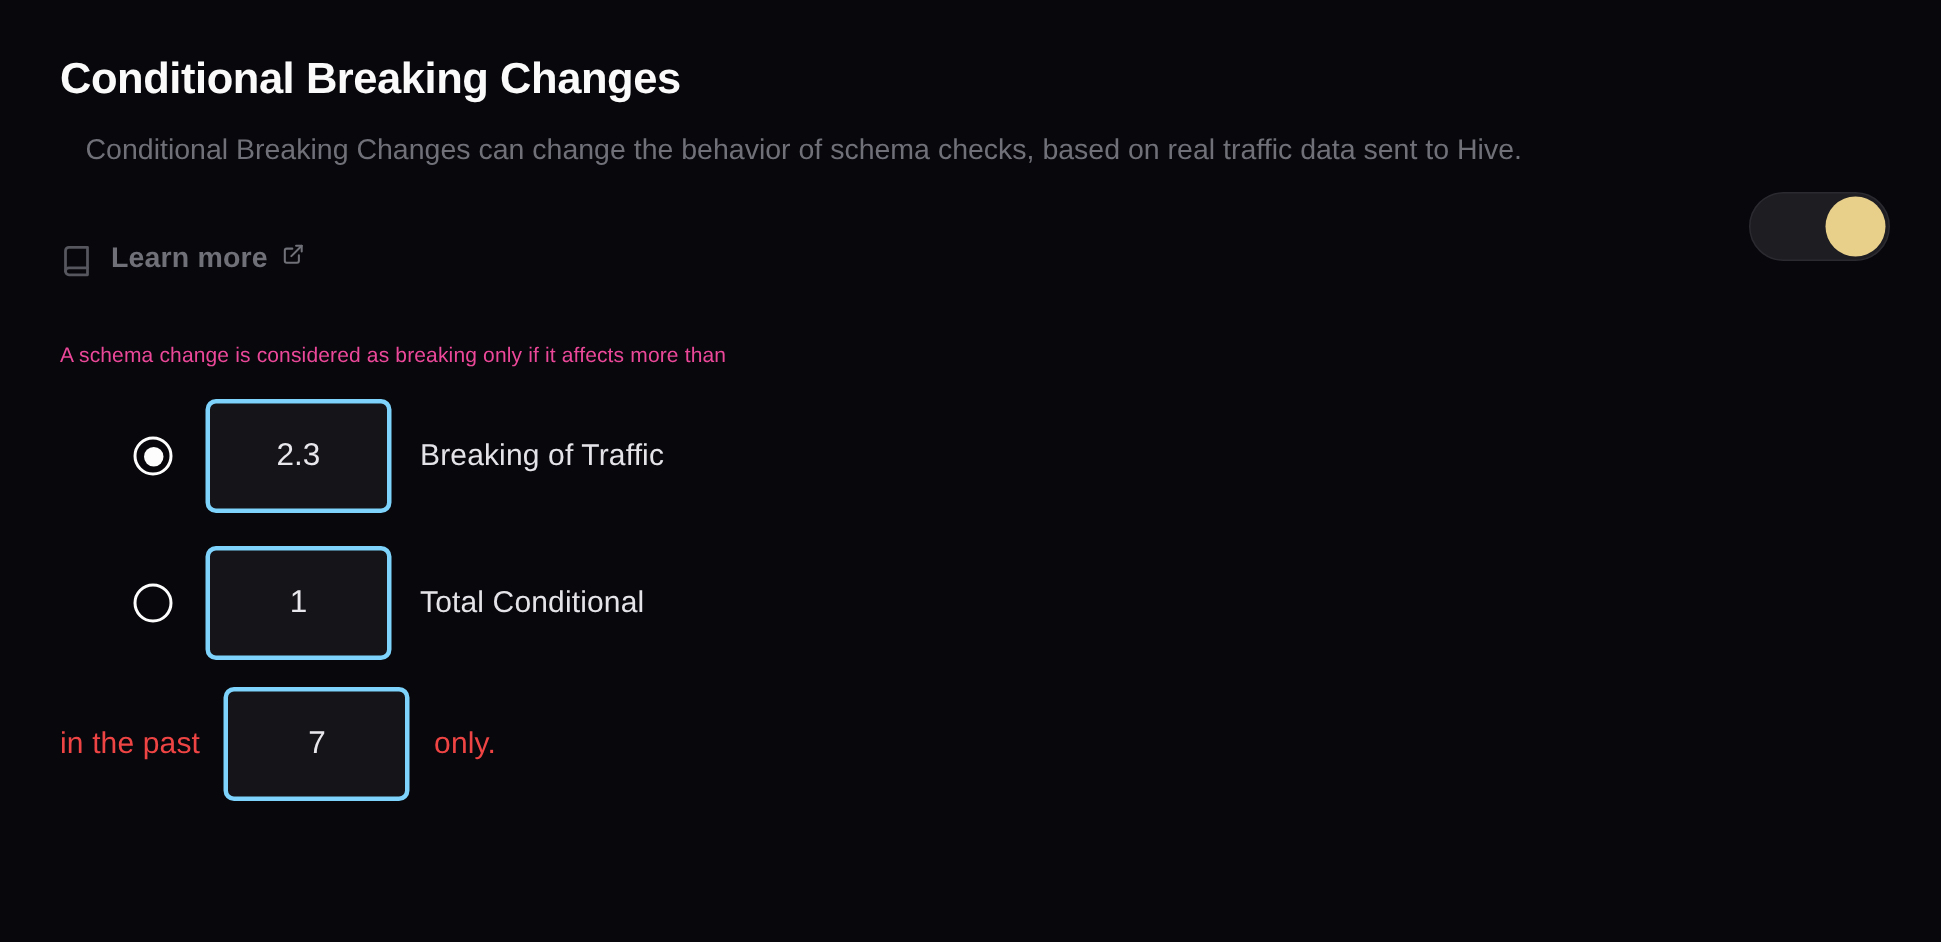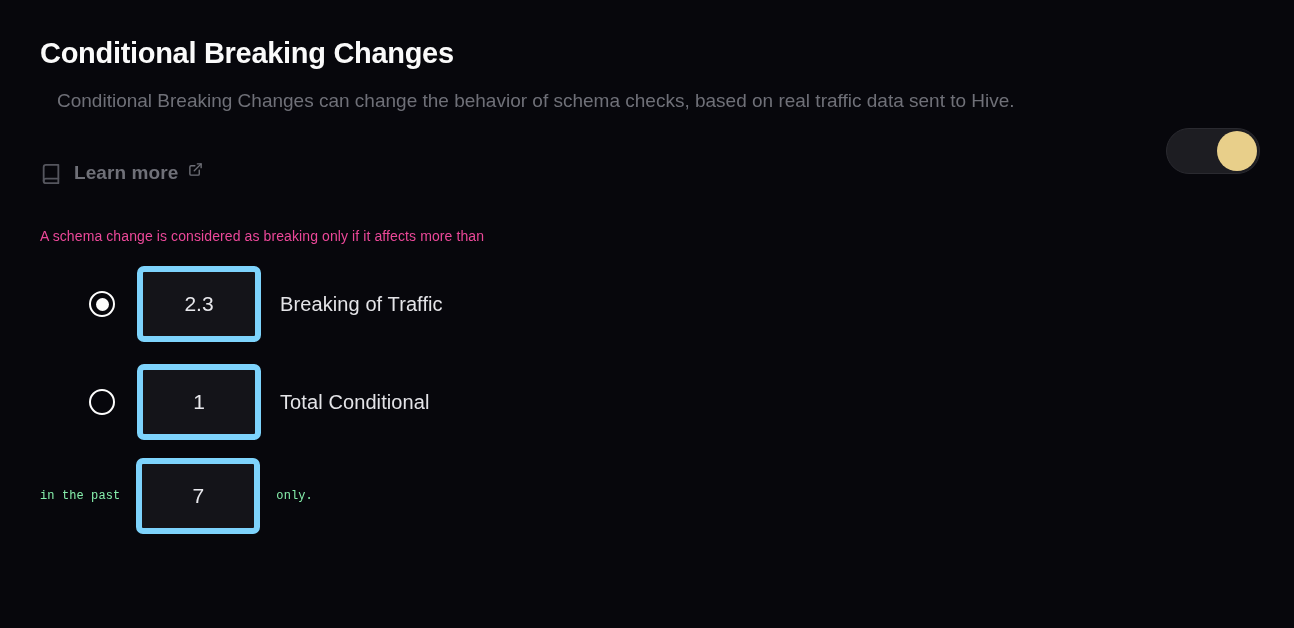--- a/index.html
+++ b/index.html
@@ -117,45 +117,44 @@
     height: 13px;
     border-radius: 50%;
     background: #fdfdfd;
     display: none;
   }
   .radio.checked .dot { display: block; }
   .num-input {
     width: 124px;
     height: 76px;
     background: #141419;
-    border: 6px solid #7dd3fc;
+    border: 3px solid #7dd3fc;
     border-radius: 7px;
     color: #e8e8ec;
     font-family: "Liberation Sans", sans-serif;
     font-size: 21px;
     text-align: center;
     box-sizing: border-box;
     outline: none;
   }
   .opt-label {
     font-size: 20px;
     color: #e4e4e8;
     margin-left: 19px;
     letter-spacing: 0.1px;
   }
   .past-row {
     display: flex;
     align-items: center;
     margin-top: 18px;
   }
   .past-text, .days-text {
-    font-size: 12px;
-    color: #86efac;
-    letter-spacing: 0.1px;
-    font-family: Liberation Mono, monospace;
+    font-size: 20px;
+    color: #ef4444;
+    letter-spacing: 0.1px;
   }
   .past-row .num-input { margin: 0 16px; }
 </style>
 </head>
 <body>
 
 <div class="panel">
 
   <h1 class="title">Conditional Breaking Changes</h1>
 

